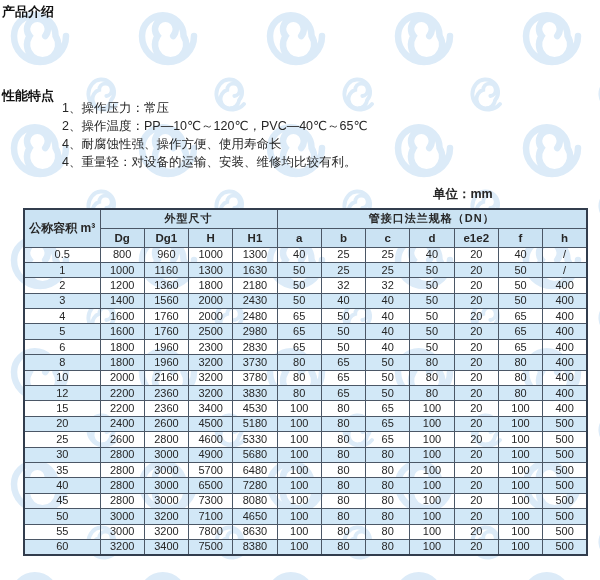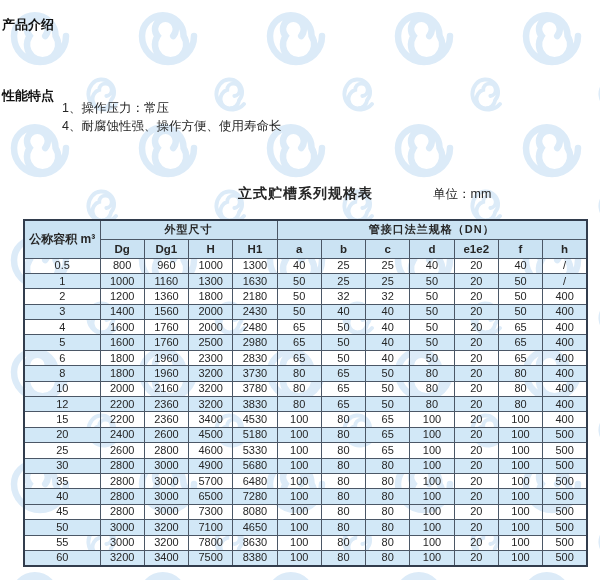--- a/index.html
+++ b/index.html
@@ -11,33 +11,33 @@
   }
   *{box-sizing:border-box;margin:0;padding:0;}
   html,body{width:600px;height:580px;}
   body{
     position:relative;overflow:hidden;background:#ffffff;color:var(--text);
     font-family:"Liberation Sans","DejaVu Sans",sans-serif;
   }
   .bg{position:absolute;left:0;top:0;width:600px;height:580px;z-index:0;}
   .doc{position:absolute;left:0;top:0;width:600px;height:580px;z-index:1;}
   .sec-heading{position:absolute;left:2px;font-size:13px;font-weight:bold;color:#111;}
-  #intro-heading{top:16px;}
+  #intro-heading{top:3px;}
   #features-heading{top:87px;}
   .intro-para{
     position:absolute;left:62px;top:12px;width:511px;
     font-size:12.5px;line-height:19px;text-align:justify;text-indent:33px;
   }
   .features-list{position:absolute;left:62px;top:99px;font-size:12.5px;}
   .features-list .feat{height:18px;line-height:18px;white-space:nowrap;}
   .cap{position:absolute;left:23px;top:184px;width:565px;text-align:center;height:18px;}
   .cap .title{font-size:14px;font-weight:bold;letter-spacing:1px;}
-  .cap .unit{position:absolute;left:410px;top:2px;font-size:12.5px;font-weight:normal;}
+  .cap .unit{position:absolute;left:410px;top:2px;font-size:12.5px;font-weight:bold;}
   table.spec{
-    position:absolute;left:23px;top:219px;width:565px;
+    position:absolute;left:23px;top:208px;width:565px;
     border-collapse:collapse;table-layout:fixed;text-align:center;
     border:2px solid var(--border-dark);
   }
   table.spec th,table.spec td{
     border:1px solid var(--border);padding:0;overflow:hidden;white-space:nowrap;
   }
   table.spec thead th{background:var(--header-bg);font-weight:bold;height:19px;}
   th.vol-h{font-size:12px;}
   th.grp-h{font-size:11px;letter-spacing:1px;}
   tr.subhead th{font-size:11.5px;}
@@ -60,25 +60,26 @@
 
 <div class="doc">
 
   <div class="sec-heading" id="intro-heading">产品介绍</div>
 
 
   <div class="sec-heading" id="features-heading">性能特点</div>
 
   <div class="features-list" id="features-list">
       <div class="feat">1、操作压力：常压</div>
+      <div class="feat">2、操作温度：PP—10℃～120℃，PVC—40℃～65℃</div>
       <div class="feat">4、耐腐蚀性强、操作方便、使用寿命长</div>
+      <div class="feat">4、重量轻：对设备的运输、安装、维修均比较有利。</div>
     </div>
 
   <div class="cap">
-    <span class="title">立式贮槽系列规格表</span>
     <span class="unit">单位：mm</span>
   </div>
 
   <table class="spec">
     <colgroup>
       <col style="width:76px">
       <col span="11">
     </colgroup>
     <thead>
       <tr>

